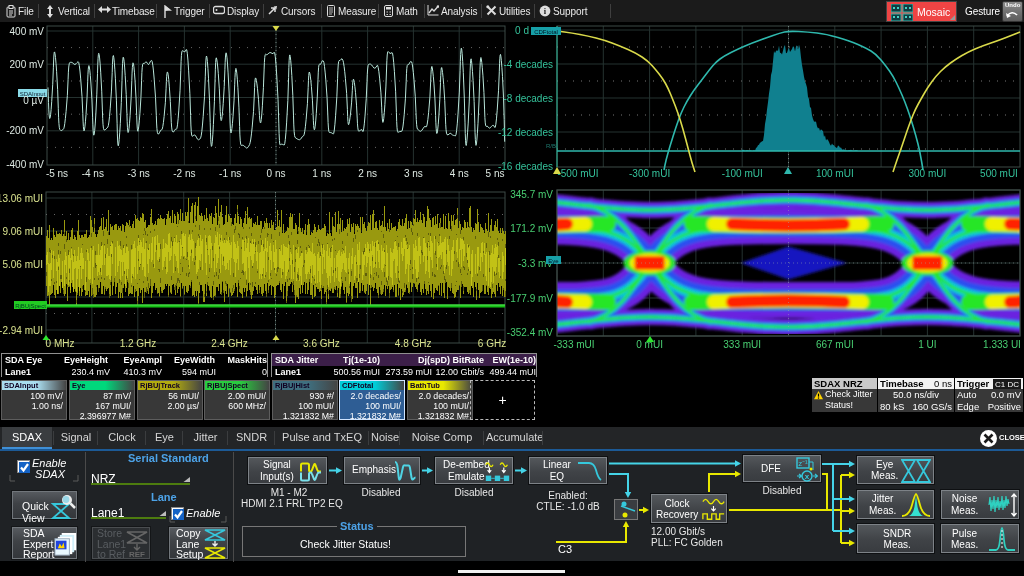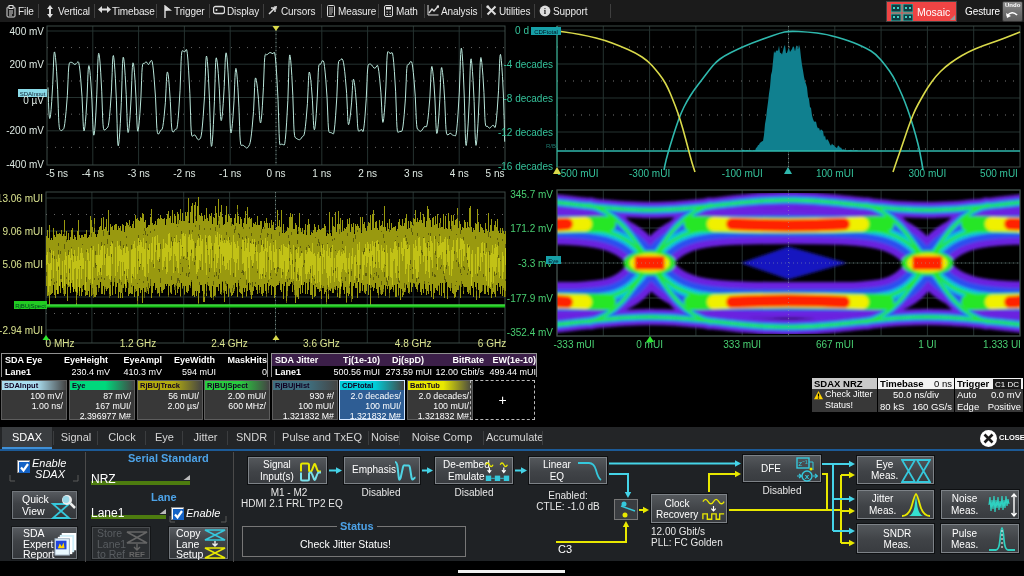--- a/index.html
+++ b/index.html
@@ -21,21 +21,21 @@
 .infobox .bd{position:absolute;left:0;top:11px;width:100%;background:#383838;color:#fff;padding:0 2px}
 #tabbar{left:0;top:427px;width:1024px;height:22px;background:#232527;color:#d6d6d6;font-size:11px}
 .tab{position:absolute;top:0;height:22px;line-height:21px;text-align:center}
 .tabsep{position:absolute;top:4px;width:1px;height:14px;background:#3b3d3f}
 #dlg{left:0;top:449px;width:1024px;height:112px;background:#1f2225;border-top:2px solid #1c5a96;color:#fff}
 .btn{position:absolute;background:linear-gradient(180deg,#585c61,#3f4246 45%,#33363a);border:1px solid #141618;box-shadow:inset 0 0 0 1px #71767b;color:#fff;font-size:10.5px;line-height:11.5px}
 .btn.dis{background:#2b2e31;box-shadow:inset 0 0 0 1px #4a4d50;color:#595d61}
 .flowbtn{position:absolute;background:linear-gradient(180deg,#55595d,#404347 55%,#383b3f);border:1px solid #0e1012;box-shadow:inset 0 0 0 1px #7d8287;color:#fff;font-size:10px;line-height:11px}
 .blab{color:#4da3e8;font-weight:bold;font-size:11px;position:absolute}
 .sub{position:absolute;color:#e8e8e8;font-size:10px;text-align:center;white-space:nowrap}
-.combo{position:absolute;border-bottom:4px solid #4d7c0f;color:#fff;font-size:12px}
+.combo{position:absolute;border-bottom:2px solid #4d7c0f;color:#fff;font-size:12px}
 .cb{position:absolute;width:13px;height:13px;background:#fff;border:1px solid #888}
 .cb svg{position:absolute;left:0;top:0}
 #statusbar{left:0;top:561px;width:1024px;height:15px;background:#101010;color:#fff;font-size:10.5px}
 </style></head><body>
 <div id="root">
 <div id="menubar" class="abs">
       <span class="micon" style="left:6px"><svg width="10" height="13" viewBox="0 0 10 13">
           <rect x="1" y="2" width="8" height="10" rx="1" fill="none" stroke="#ddd"></rect>
           <rect x="3" y="0.5" width="4" height="3" fill="#1b1b1b" stroke="#ddd"></rect>
           <path d="M3 6h4M3 8h4M3 10h3" stroke="#ddd"></path>
@@ -386,21 +386,21 @@
         <span class="cell" style="left:46px;width:62px">230.4 mV</span>
         <span class="cell" style="left:100px;width:60px">410.3 mV</span>
         <span class="cell" style="left:153px;width:61px">594 mUI</span>
         <span class="cell" style="left:205px;width:60px">0</span>
       </div>
     </div>
     <div class="tbl" style="left:271px;top:353px;width:266px;height:24px;border:1px solid #909090">
       <div class="trow" style="top:0;background:#3c1f49;font-weight:bold">
         <span style="position:absolute;left:3px">SDA Jitter</span>
         <span class="cell" style="left:48px;width:60px">Tj(1e-10)</span>
-        <span class="cell" style="left:102px;width:50px">Dj(spD)</span>
+        <span class="cell" style="left:102px;width:76px">Dj(spD)</span>
         <span class="cell" style="left:153px;width:59px">BitRate</span>
         <span class="cell" style="left:204px;width:60px">EW(1e-10)</span>
       </div>
       <div class="trow" style="top:12px;background:#000">
         <span style="position:absolute;left:3px;font-weight:bold">Lane1</span>
         <span class="cell" style="left:48px;width:60px">500.56 mUI</span>
         <span class="cell" style="left:102px;width:58px">273.59 mUI</span>
         <span class="cell" style="left:150px;width:62px">12.00 Gbit/s</span>
         <span class="cell" style="left:204px;width:60px">499.44 mUI</span>
       </div>
@@ -498,21 +498,21 @@
         <svg width="13" height="13" viewBox="0 0 13 13">
           <rect x="1" y="1" width="11" height="11" fill="#1563c6"></rect>
           <path d="M3 6.5 L5.5 9.5 L10 3" stroke="#fff" stroke-width="2.2" fill="none"></path>
         </svg>
       </div>
       <div class="abs" style="left:32px;top:7px;width:50px;height:24px;;font-style:italic;font-size:11px;line-height:10.5px">Enable<br>&nbsp;SDAX</div>
       <svg class="abs" style="left:9px;top:24px;width:70px;height:7px;" width="70" height="7">
         <path d="M1 0 V6 H6 M64 6 H69 V0" stroke="#5a5a5a" fill="none"></path>
       </svg>
       <div class="btn" style="left:11px;top:39px;width:67px;height:30px;">
-        <div style="position:absolute;left:10px;top:3px">Quick<br>View</div>
+        <div style="position:absolute;left:10px;top:10px">Quick<br>View</div>
         <svg width="26" height="26" viewBox="0 0 26 26" style="position:absolute;left:38px;top:2px">
           <path d="M3 11 H19 L3 25 H19 Z" fill="none" stroke="#35c8dc" stroke-width="1.8"></path>
           <circle cx="17" cy="7" r="5" fill="#eee"></circle>
           <circle cx="16" cy="6.5" r="3.4" fill="#9ad8e8"></circle>
           <path d="M20.5 10.5 L25 15" stroke="#eee" stroke-width="2.5"></path>
         </svg>
       </div>
       <div class="btn" style="left:11px;top:75px;width:67px;height:34px;">
         <div style="position:absolute;left:11px;top:1px;line-height:10.5px">SDA<br>Expert<br>Report</div>
         <svg width="25" height="26" viewBox="0 0 26 27" style="position:absolute;left:42px;top:5px">

